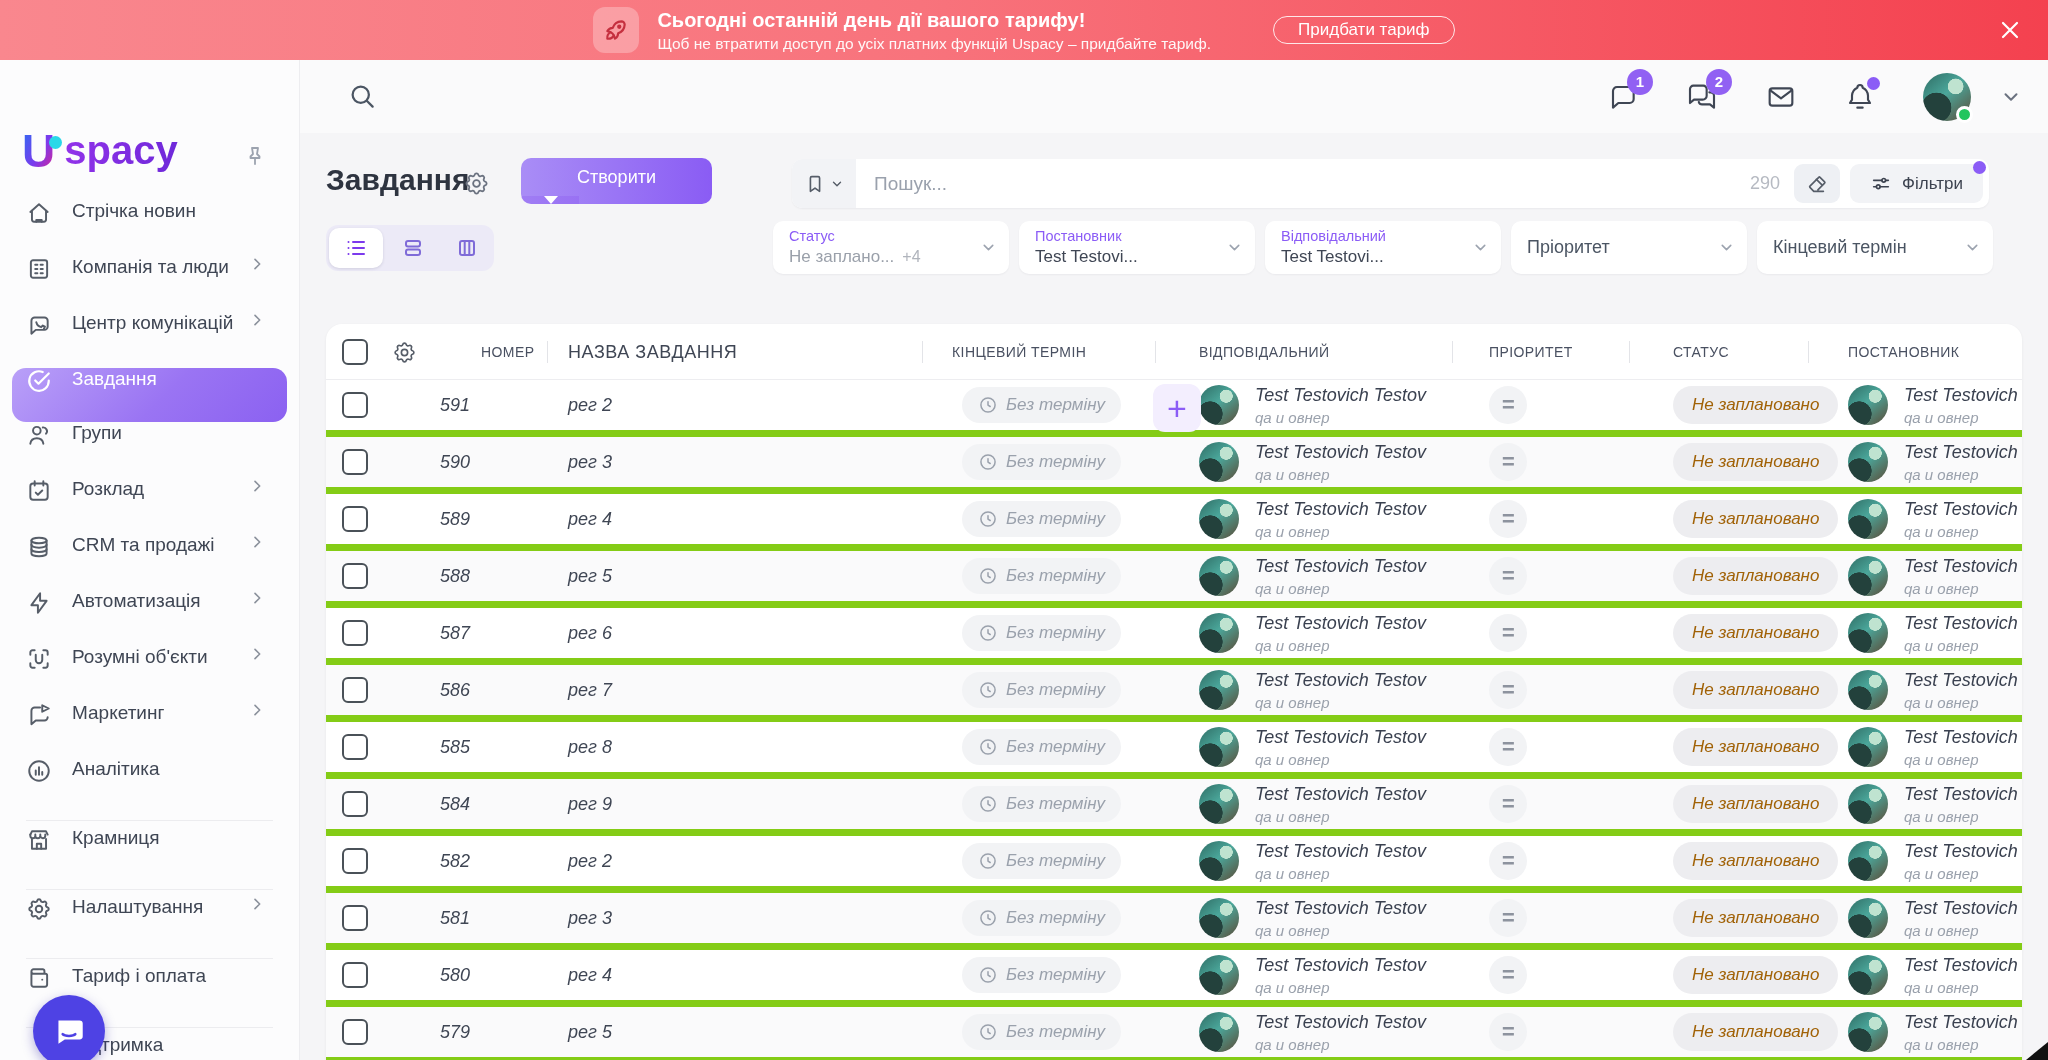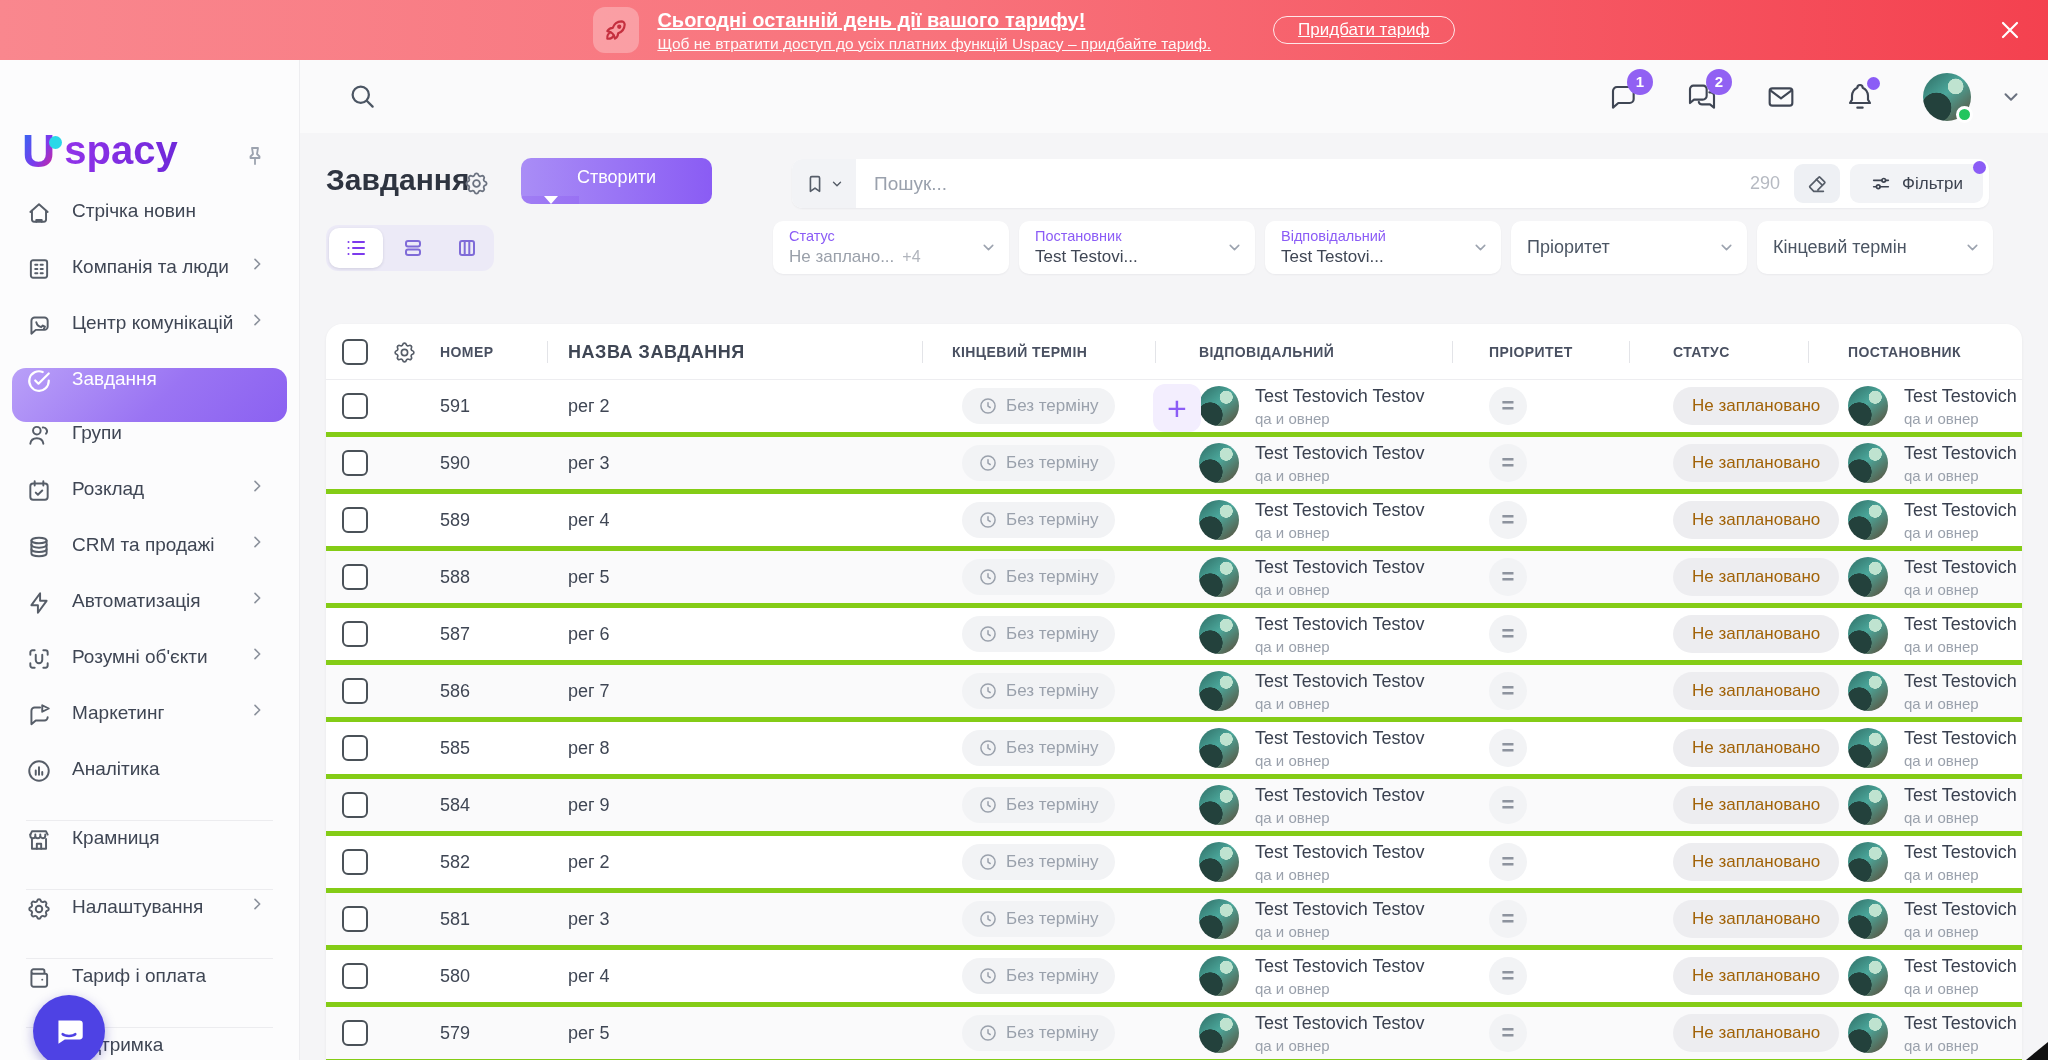--- a/index.html
+++ b/index.html
@@ -3,21 +3,21 @@
 <meta charset="utf-8">
 <style>
   * { margin:0; padding:0; box-sizing:border-box; }
   html,body { width:2048px; height:1060px; overflow:hidden;
     font-family:"Liberation Sans","DejaVu Sans",sans-serif; background:#f5f5f7; }
   .stroke-ic { fill:none; stroke:currentColor; stroke-width:1.8; stroke-linecap:round; stroke-linejoin:round; }
 
   
   .banner { position:relative; height:60px; background:linear-gradient(90deg,#f9878e 0%,#f8737c 45%,#f4414f 100%);
     display:flex; align-items:center; justify-content:center; color:#fff; }
-  .banner-inner { display:flex; align-items:center; gap:18px;text-decoration:underline; }
+  .banner-inner { display:flex; align-items:center; gap:18px; }
   .banner-ic { width:46px; height:46px; border-radius:12px; background:rgba(255,255,255,.28);
     display:flex; align-items:center; justify-content:center; color:#c5303f; }
   .banner-title { font-size:20px; font-weight:700; line-height:1.25; }
   .banner-sub { font-size:15.5px; font-weight:400; opacity:.95; margin-top:2px; }
   .banner-btn { margin-left:44px; border:1px solid rgba(255,255,255,.85); border-radius:14px;
     padding:3px 24px; font-size:17px; color:#fff; background:transparent; cursor:pointer; white-space:nowrap; }
   .banner-close { position:absolute; right:26px; top:18px; width:24px; height:24px; color:#fff; cursor:pointer; }
 
   
   .app { display:flex; height:1000px; }
@@ -108,24 +108,24 @@
   .chip .extra { color:#b0b4bc; margin-left:8px; font-size:16px; }
   .chip .chev { position:absolute; right:12px; top:18px; width:17px; height:17px; color:#9ca3af; }
   .chip.single { display:flex; align-items:center; padding-top:0; }
   .chip.single .cv { margin-top:0; font-size:18px; color:#4b5563; }
 
   
   .card { position:absolute; left:26px; top:191px; width:1696px; bottom:-10px; background:#fff;
     border-radius:16px 16px 0 0; box-shadow:0 1px 3px rgba(20,20,40,.06); overflow:hidden; }
   .tgrid { display:grid; grid-template-columns:58px 163px 375px 233px 297px 177px 179px 1fr; align-items:center; }
   .thead { height:56px; border-bottom:1px solid #ededf0; }
-  .th { position:relative; height:56px; display:flex; align-items:center; font-size:14px; font-weight:700;
-    color:#495061; letter-spacing:.03em; }
+  .th { position:relative; height:56px; display:flex; align-items:center; font-size:14px; font-weight:400;
+    color:#495061; letter-spacing:.03em;gap:41px; }
   .th.sep::before { content:''; position:absolute; left:0; top:17px; bottom:17px; width:1px; background:#e3e4e8; }
-  .trow { height:57px; border-bottom:5px solid #84cc16; position:relative; }
+  .trow { height:57px; border-bottom:7px solid #84cc16; position:relative;font-style:italic; }
   .trow:nth-child(even) { background:#fafafb; }
   .cb { width:26px; height:26px; border:2px solid #4a5158; border-radius:6px; background:#fff; cursor:pointer; }
   .cell-check { padding-left:16px; display:flex; align-items:center; }
   .hgear { width:25px; height:25px; color:#565d68; margin-left:8px; cursor:pointer; }
   .th-num-label { margin-left:23px; }
   .cell-num { padding-left:56px; font-size:18px; color:#3f4654; }
   .cell-name { padding-left:21px; font-size:18px; color:#3f4654; }
   .pad-deadline { padding-left:30px; }
   .pad-resp { padding-left:44px; }
   .pad-prio { padding-left:37px; }

